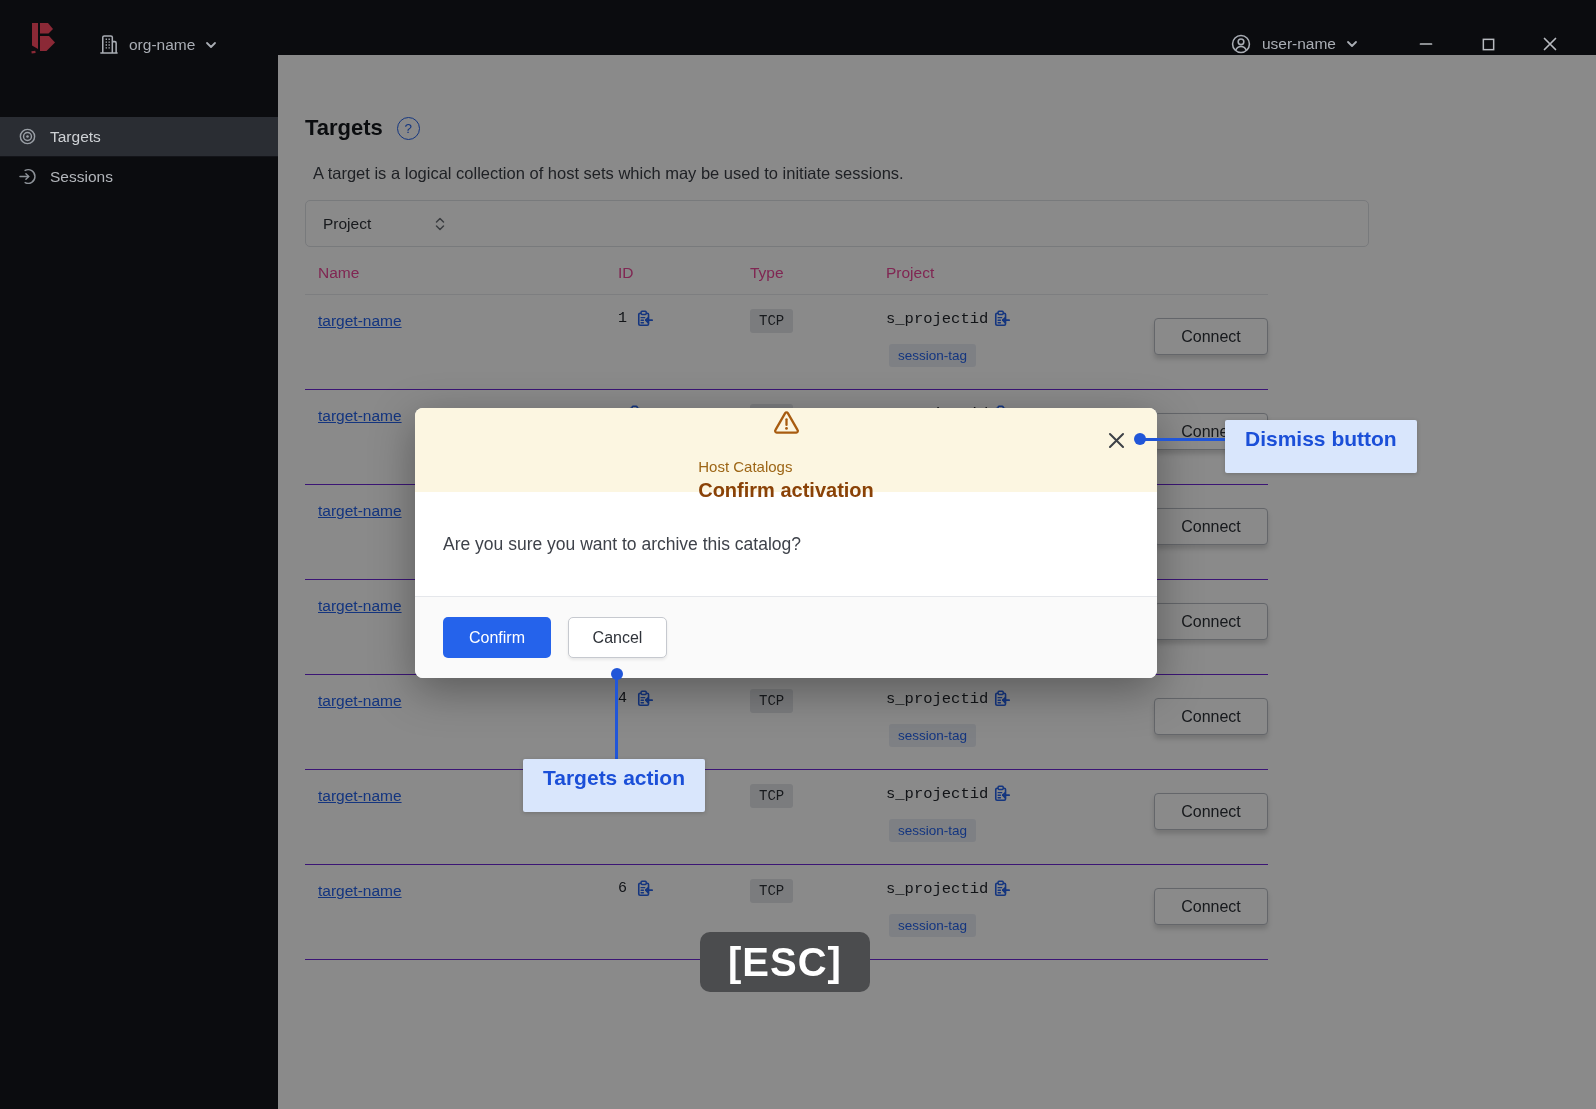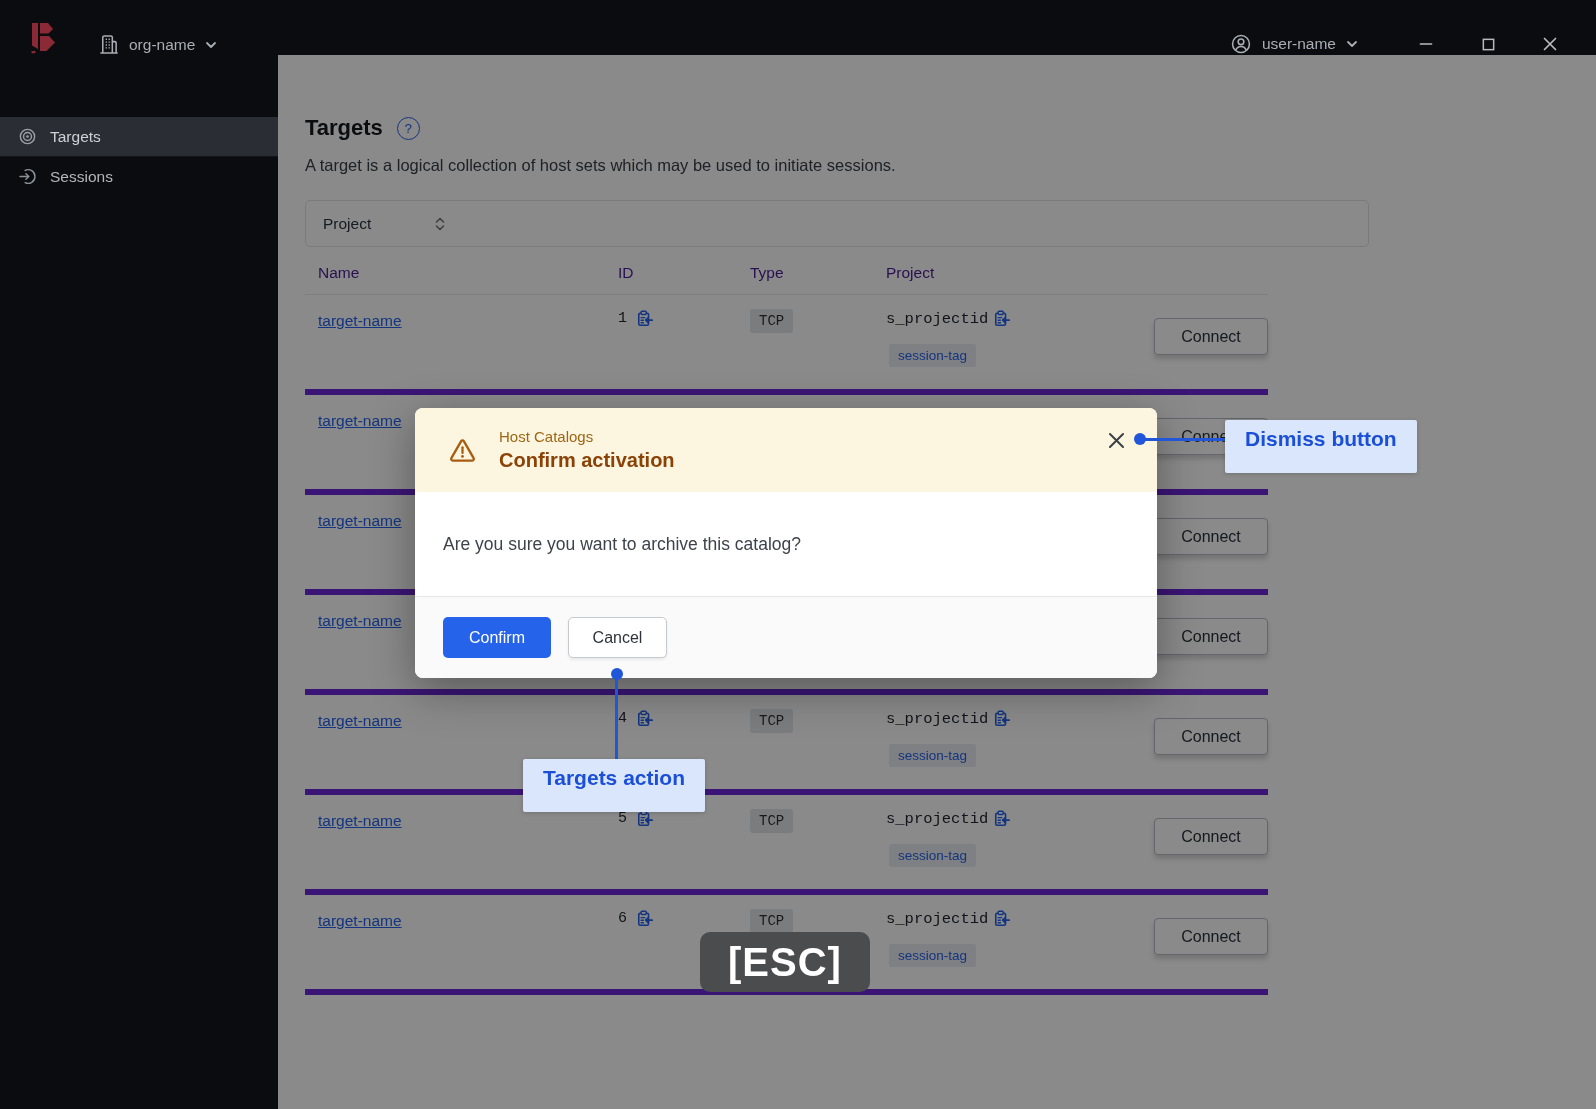--- a/index.html
+++ b/index.html
@@ -35,24 +35,24 @@
   .help{width:21px;height:21px;border:1.6px solid #2563eb;border-radius:50%;color:#2563eb;
     font-size:13.5px;display:flex;align-items:center;justify-content:center;cursor:pointer;}
   .page-desc{position:absolute;left:27px;top:101px;font-size:16.5px;color:#3a3e45;}
 
   .filter-bar{position:absolute;left:27px;top:145px;width:1064px;height:47px;border:1px solid #dee1e6;
     border-radius:5px;display:flex;align-items:center;box-sizing:border-box;background:#fff;cursor:pointer;}
   .filter-label{margin-left:17px;font-size:15.5px;color:#2f3339;}
   .sort-icon{margin-left:64px;display:flex;}
 
   .table{position:absolute;left:27px;top:197px;width:963px;}
-  .thead{position:relative;height:42px;border-bottom:1px solid #e7e9ed;font-size:15.5px;color:#4c1d95;}
+  .thead{position:relative;height:42px;border-bottom:1px solid #e7e9ed;font-size:15.5px;color:#ec4899;}
   .th{position:absolute;top:50%;transform:translateY(-50%);}
   .c-name{left:13px;} .c-id{left:313px;} .c-type{left:445px;} .c-project{left:581px;}
-  .row{position:relative;height:94px;border-bottom:6px solid #6d28d9;}
+  .row{position:relative;height:94px;border-bottom:1px solid #6d28d9;}
   .cell-name{position:absolute;left:13px;top:17px;font-size:15.5px;color:#2563eb;
     text-decoration:underline;cursor:pointer;}
   .cell-id{position:absolute;left:313px;top:15px;display:flex;gap:9px;align-items:center;
     font-size:15px;color:#23272e;}
   .type-badge{position:absolute;left:445px;top:14px;background:#e3e5e9;border-radius:3px;
     padding:4px 9px;font-size:14px;color:#2c3036;}
   .cell-project{position:absolute;left:581px;top:15px;display:flex;gap:5px;
     font-size:15.5px;color:#22262c;}
   .tag-badge{position:absolute;left:584px;top:49px;background:#e9edf4;color:#2563eb;
     font-size:13.5px;padding:4px 9px;border-radius:3px;cursor:pointer;}
@@ -62,21 +62,21 @@
     font-family:"Liberation Sans","DejaVu Sans",sans-serif;}
   .copy-icon{flex:0 0 auto;cursor:pointer;}
 
   
   .overlay{position:absolute;left:278px;top:55px;right:0;bottom:0;background:rgba(0,0,0,0.46);z-index:40;}
 
   
   .modal{position:absolute;left:415px;top:408px;width:742px;z-index:60;border-radius:8px;
     background:#fff;box-shadow:0 12px 44px rgba(0,0,0,0.35);}
   .modal-header{height:84px;background:#fcf6e1;border-radius:8px 8px 0 0;display:flex;
-    align-items:center;padding:0 32px;gap:21px;position:relative;box-sizing:border-box;}
+    align-items:center;padding:0 24px;gap:21px;position:relative;box-sizing:border-box;flex-direction:column;}
   .modal-head-text{display:flex;flex-direction:column;gap:4px;}
   .modal-eyebrow{font-size:15px;color:#9d6616;}
   .modal-title{font-size:20px;font-weight:bold;color:#8a4207;}
   .modal-close{position:absolute;right:30px;top:21px;width:22px;height:22px;display:flex;
     align-items:center;justify-content:center;cursor:pointer;color:#3d4147;background:none;border:none;padding:0;}
   .modal-body{height:104px;display:flex;align-items:center;padding:0 28px;font-size:17.5px;
     color:#3e424a;box-sizing:border-box;}
   .modal-footer{height:82px;background:#fafafa;border-top:1px solid #e5e7eb;border-radius:0 0 8px 8px;
     display:flex;align-items:center;padding:0 28px;gap:17px;box-sizing:border-box;}
   .btn{height:41px;border-radius:5px;font-size:16px;cursor:pointer;
@@ -228,21 +228,21 @@
     </span>
     <span>Sessions</span>
   </div>
 </nav>
 
 <main class="content">
   <div class="page-title-row">
     <h1 class="page-title" style="margin:0;">Targets</h1>
     <span class="help">?</span>
   </div>
-  <p class="page-desc" style="margin:0;text-align:center;">A target is a logical collection of host sets which may be used to initiate sessions.</p>
+  <p class="page-desc" style="margin:8px;text-align:center;">A target is a logical collection of host sets which may be used to initiate sessions.</p>
 
   <div class="filter-bar">
     <span class="filter-label">Project</span>
     <span class="sort-icon" style="color:#6b7076;">
       <svg width="10" height="16">
           <use href="#i-sort"></use>
         </svg>
     </span>
   </div>
 

